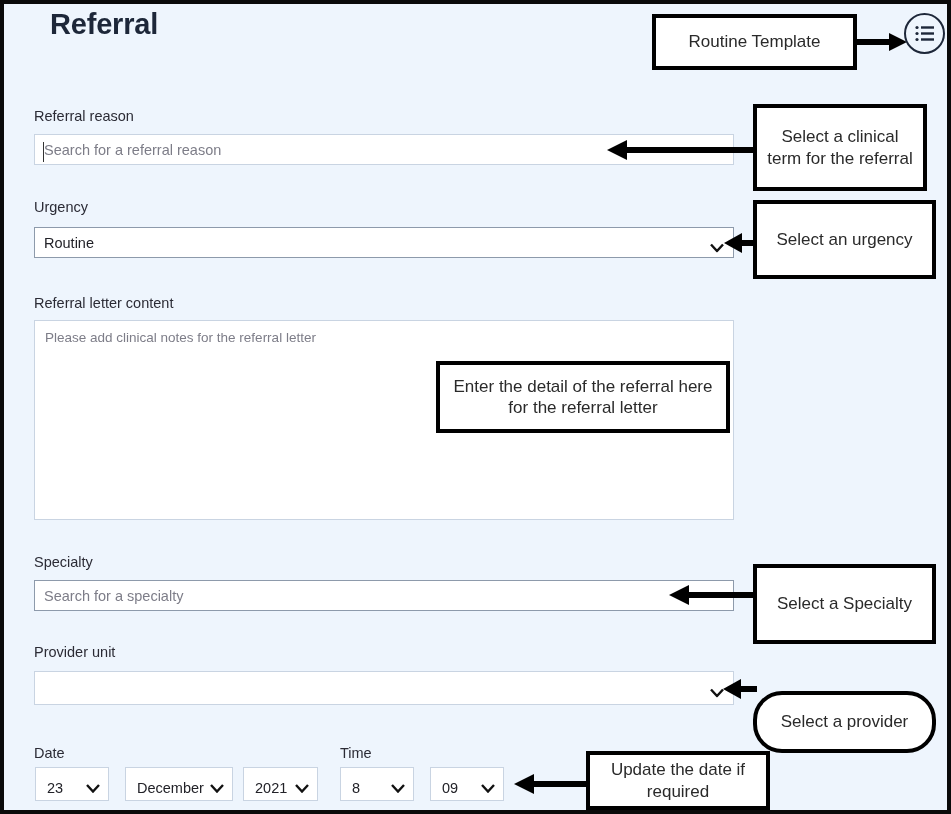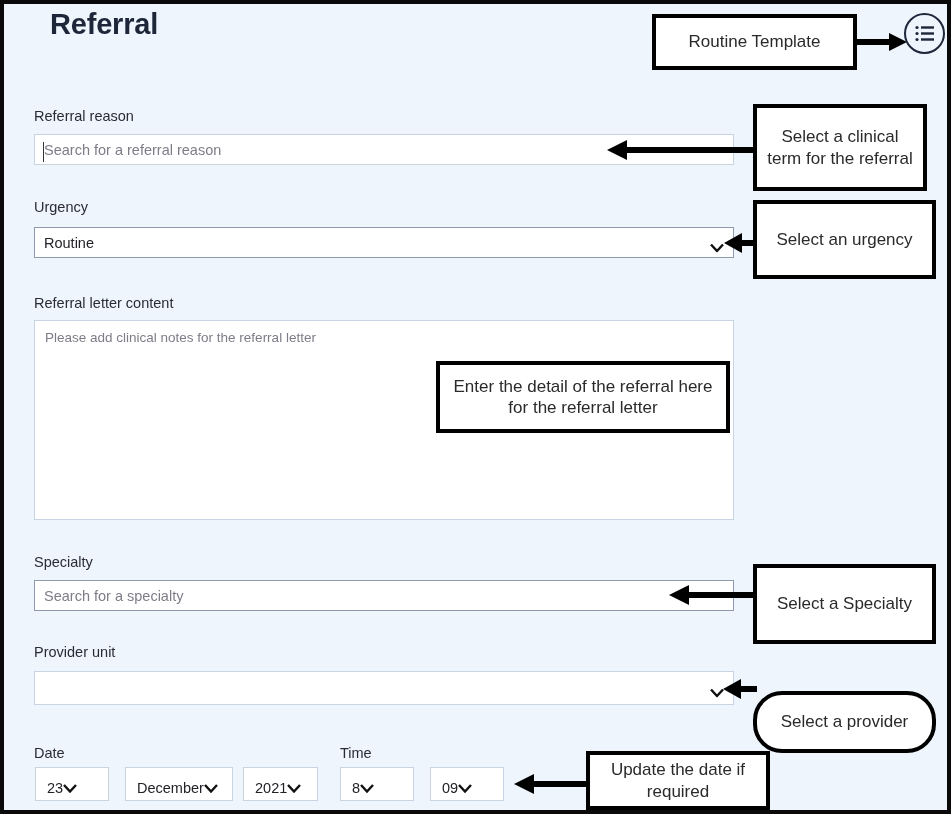--- a/index.html
+++ b/index.html
@@ -106,20 +106,21 @@
 
   
   .sel {
     position: absolute;
     height: 34px;
     background: #ffffff;
     border: 1px solid #c9d4e2;
     box-sizing: border-box;
     display: flex;
     align-items: center;
+    justify-content: space-between;
     padding: 8px 8px 0 11px;
   }
   .sel .sel-val {
     font-size: 14.5px;
     color: #222228;
   }
 
   
   .callout {
     position: absolute;

